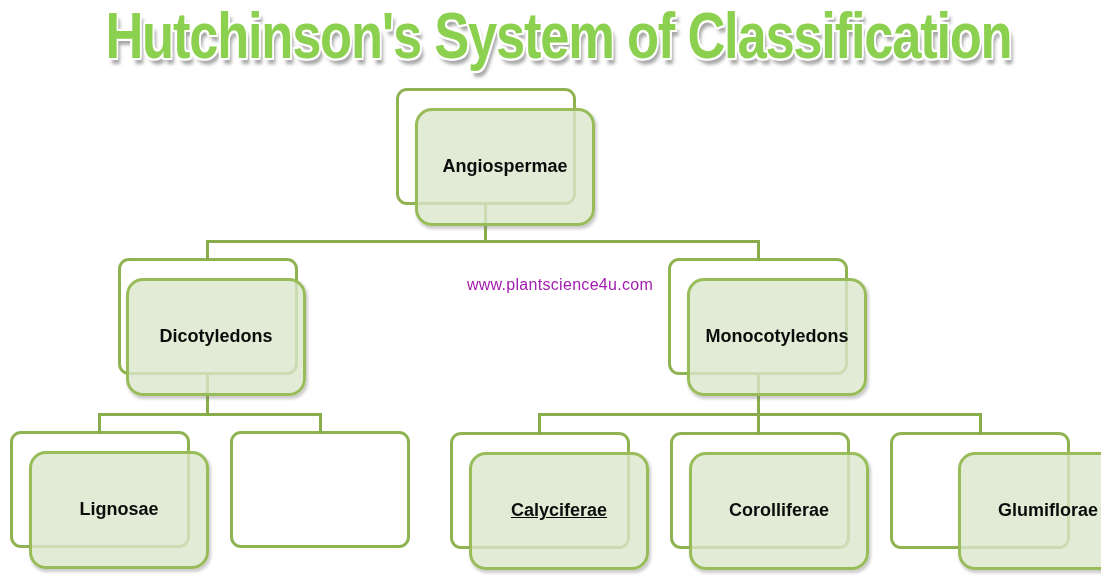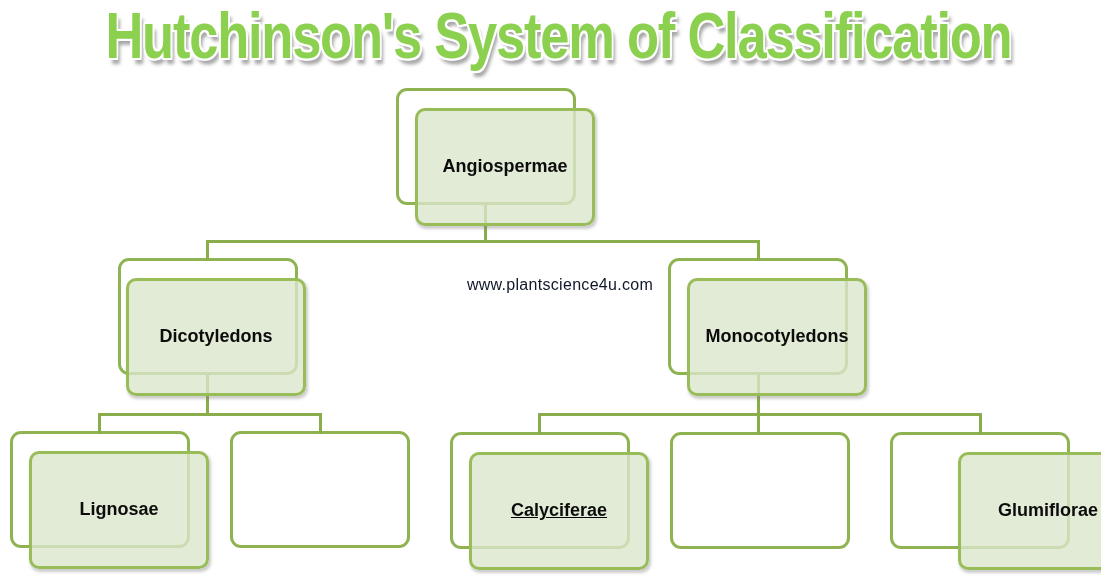--- a/index.html
+++ b/index.html
@@ -30,38 +30,38 @@
       -2px -2px 0 #ffffff, 2px -2px 0 #ffffff,
       -2px  2px 0 #ffffff, 2px  2px 0 #ffffff,
        0   -2px 0 #ffffff, 0    2px 0 #ffffff,
       -2px  0   0 #ffffff, 2px  0   0 #ffffff,
        4px  6px 4px #a6a6a6;
   }
   
   .watermark{
     position:absolute;left:430px;top:276px;width:260px;
     text-align:center;
-    font-size:16px;color:#0f172a;letter-spacing:.3px;
+    font-size:16px;color:#a21caf;letter-spacing:.3px;
     z-index:0;
   }
   
   .back{
     position:absolute;width:180px;height:117px;
     box-sizing:border-box;
     background:#ffffff;
     border:3px solid #8FB351;
     border-radius:11px;
     z-index:1;
   }
   .front{
     position:absolute;width:180px;height:118px;
     box-sizing:border-box;
     background:rgba(219,230,203,0.8);
     border:3px solid #97BC58;
-    border-radius:10px;
+    border-radius:17px;
     box-shadow:1.5px 2.5px 3px rgba(120,120,120,0.38);
     display:flex;align-items:center;justify-content:center;
     z-index:3;
   }
   .label{
     font-weight:bold;font-size:18px;line-height:1.2;
     color:#0c0c0c;text-align:center;
   }
   
   .b-angio{left:396px;top:88px;}   .f-angio{left:415px;top:108px;}
@@ -132,19 +132,22 @@
   </div>
 
   <div class="back b-herb"></div>
 
   <div class="back b-caly"></div>
   <div class="front f-caly">
     <span class="label">Calyciferae</span>
   </div>
 
   <div class="back b-corol"></div>
+  <div class="front f-corol">
+    <span class="label">Corolliferae</span>
+  </div>
 
   <div class="back b-glum"></div>
   <div class="front f-glum">
     <span class="label">Glumiflorae</span>
   </div>
 
 </div>
 
 </body></html>

